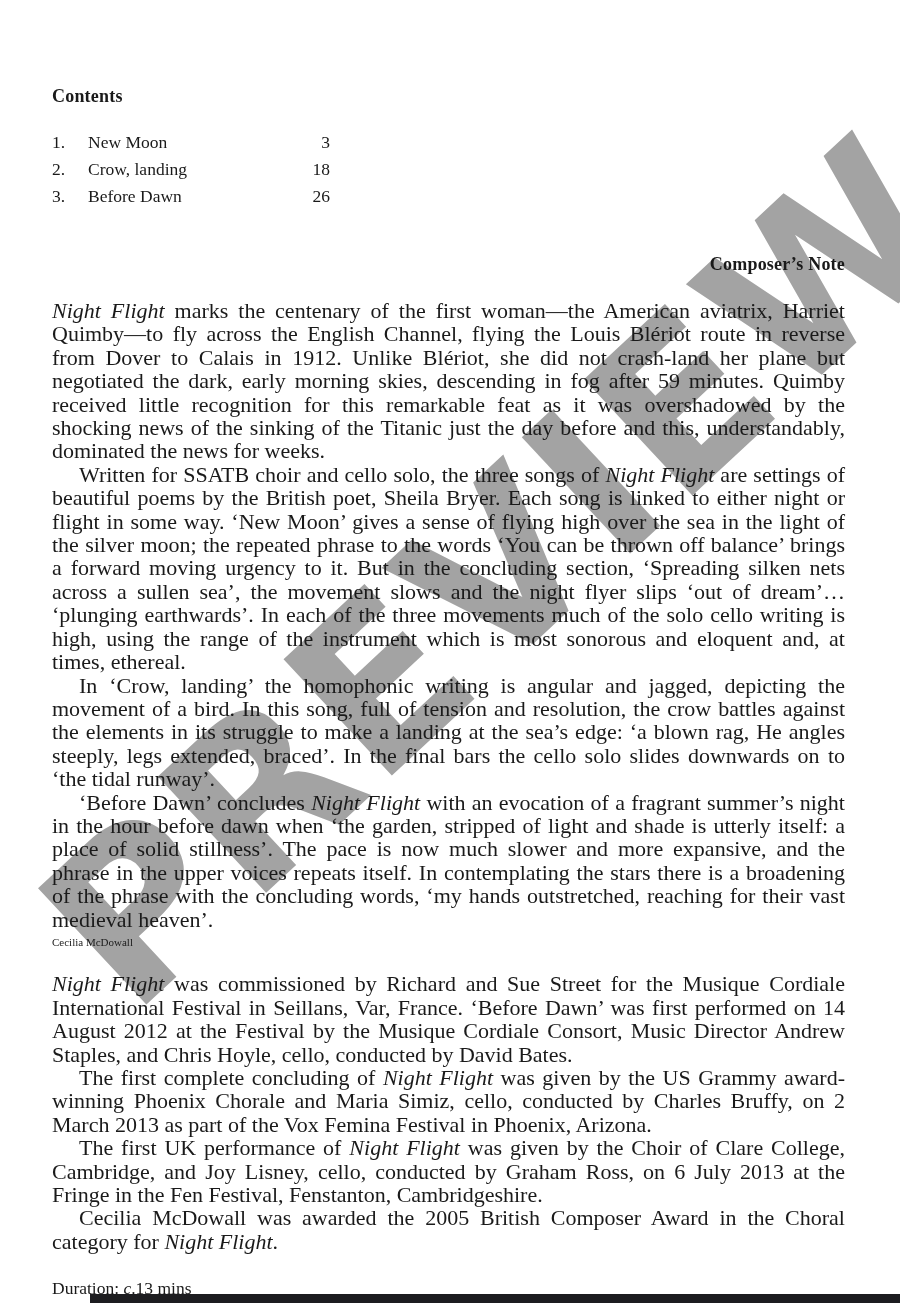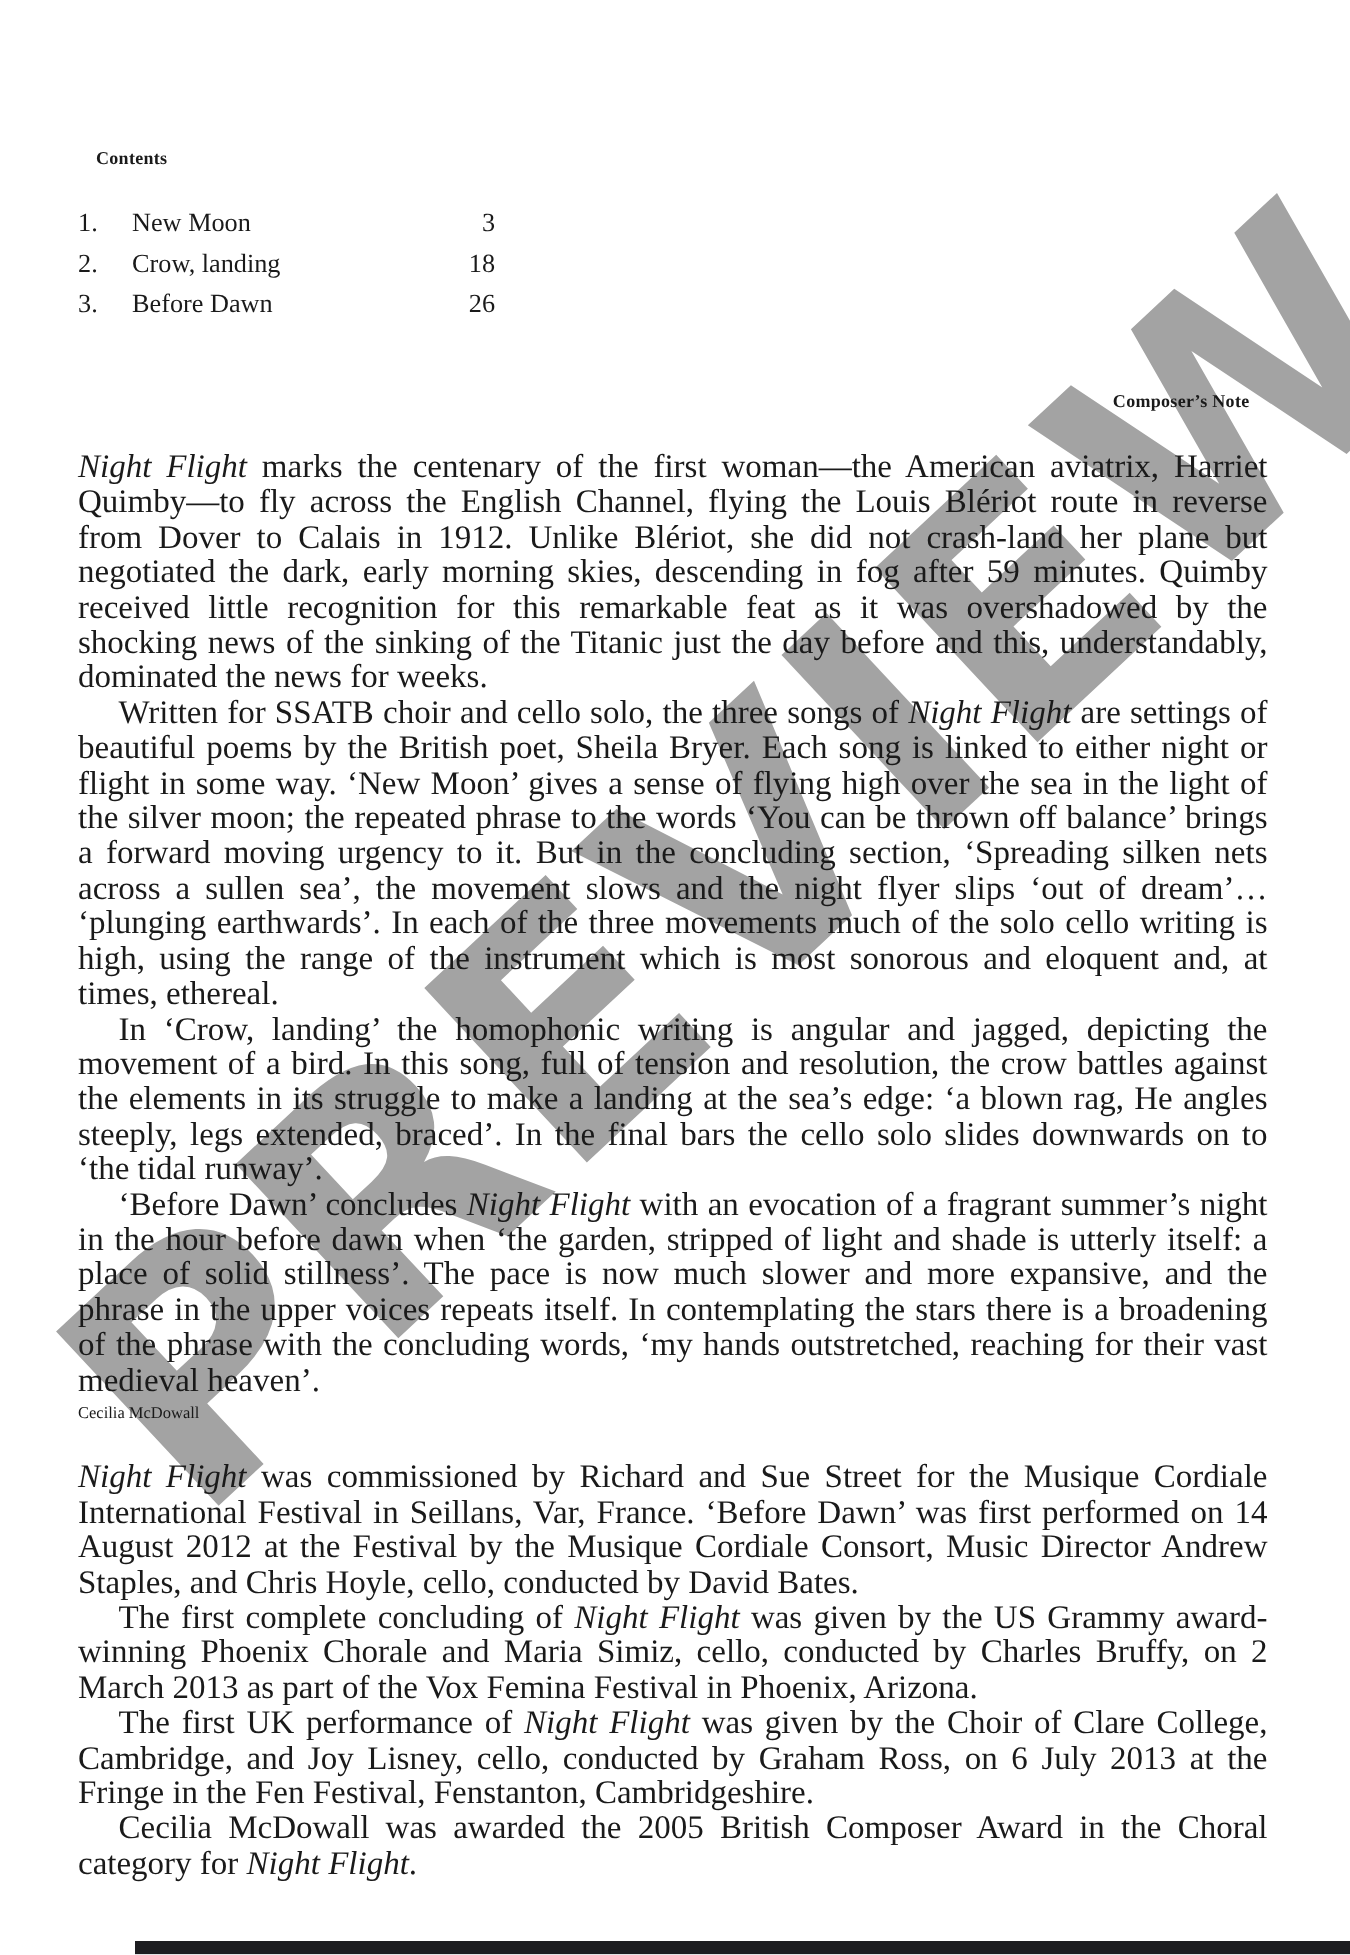--- a/index.html
+++ b/index.html
@@ -26,21 +26,21 @@
   }
 
   .content {
     position: absolute;
     left: 52px;
     top: 86px;
     width: 793px;
     z-index: 1;
   }
 
-  h2 { font-size: 12px; font-weight: bold; margin: 12px; letter-spacing: 0.2px; }
+  h2 { font-size: 18px; font-weight: bold; margin: 0; letter-spacing: 0.2px; }
   #composers-note-heading { margin-top: 44px; text-align: right; }
 
   .toc { margin-top: 22px; width: 278px; }
   .toc-row { display: flex; font-size: 17.5px; line-height: 27px; }
   .toc-num { width: 36px; }
   .toc-title { }
   .toc-page { margin-left: auto; text-align: right; }
 
   .note-body { margin-top: 24px; }
   .para {
@@ -116,18 +116,19 @@
 
     <div class="sig">Cecilia McDowall</div>
 
     <div class="perf-body" id="perf-body">
         <p class="para"><span class="it">Night Flight</span><span> was commissioned by Richard and Sue Street for the Musique Cordiale International Festival in Seillans, Var, France. ‘Before Dawn’ was first performed on 14 August 2012 at the Festival by the Musique Cordiale Consort, Music Director Andrew Staples, and Chris Hoyle, cello, conducted by David Bates.</span></p>
         <p class="para indent"><span>The first complete concluding of </span><span class="it">Night Flight</span><span> was given by the US Grammy award-winning Phoenix Chorale and Maria Simiz, cello, conducted by Charles Bruffy, on 2 March 2013 as part of the Vox Femina Festival in Phoenix, Arizona.</span></p>
         <p class="para indent"><span>The first UK performance of </span><span class="it">Night Flight</span><span> was given by the Choir of Clare College, Cambridge, and Joy Lisney, cello, conducted by Graham Ross, on 6 July 2013 at the Fringe in the Fen Festival, Fenstanton, Cambridgeshire.</span></p>
         <p class="para indent"><span>Cecilia McDowall was awarded the 2005 British Composer Award in the Choral category for </span><span class="it">Night Flight</span><span>.</span></p>
       </div>
 
+    <p class="duration" id="duration-line"><span>Duration: </span><span class="it">c</span><span>.13 mins</span></p>
 
   </div>
 
   <div class="bottom-bar"></div>
 
 </div>
 
 </body></html>

